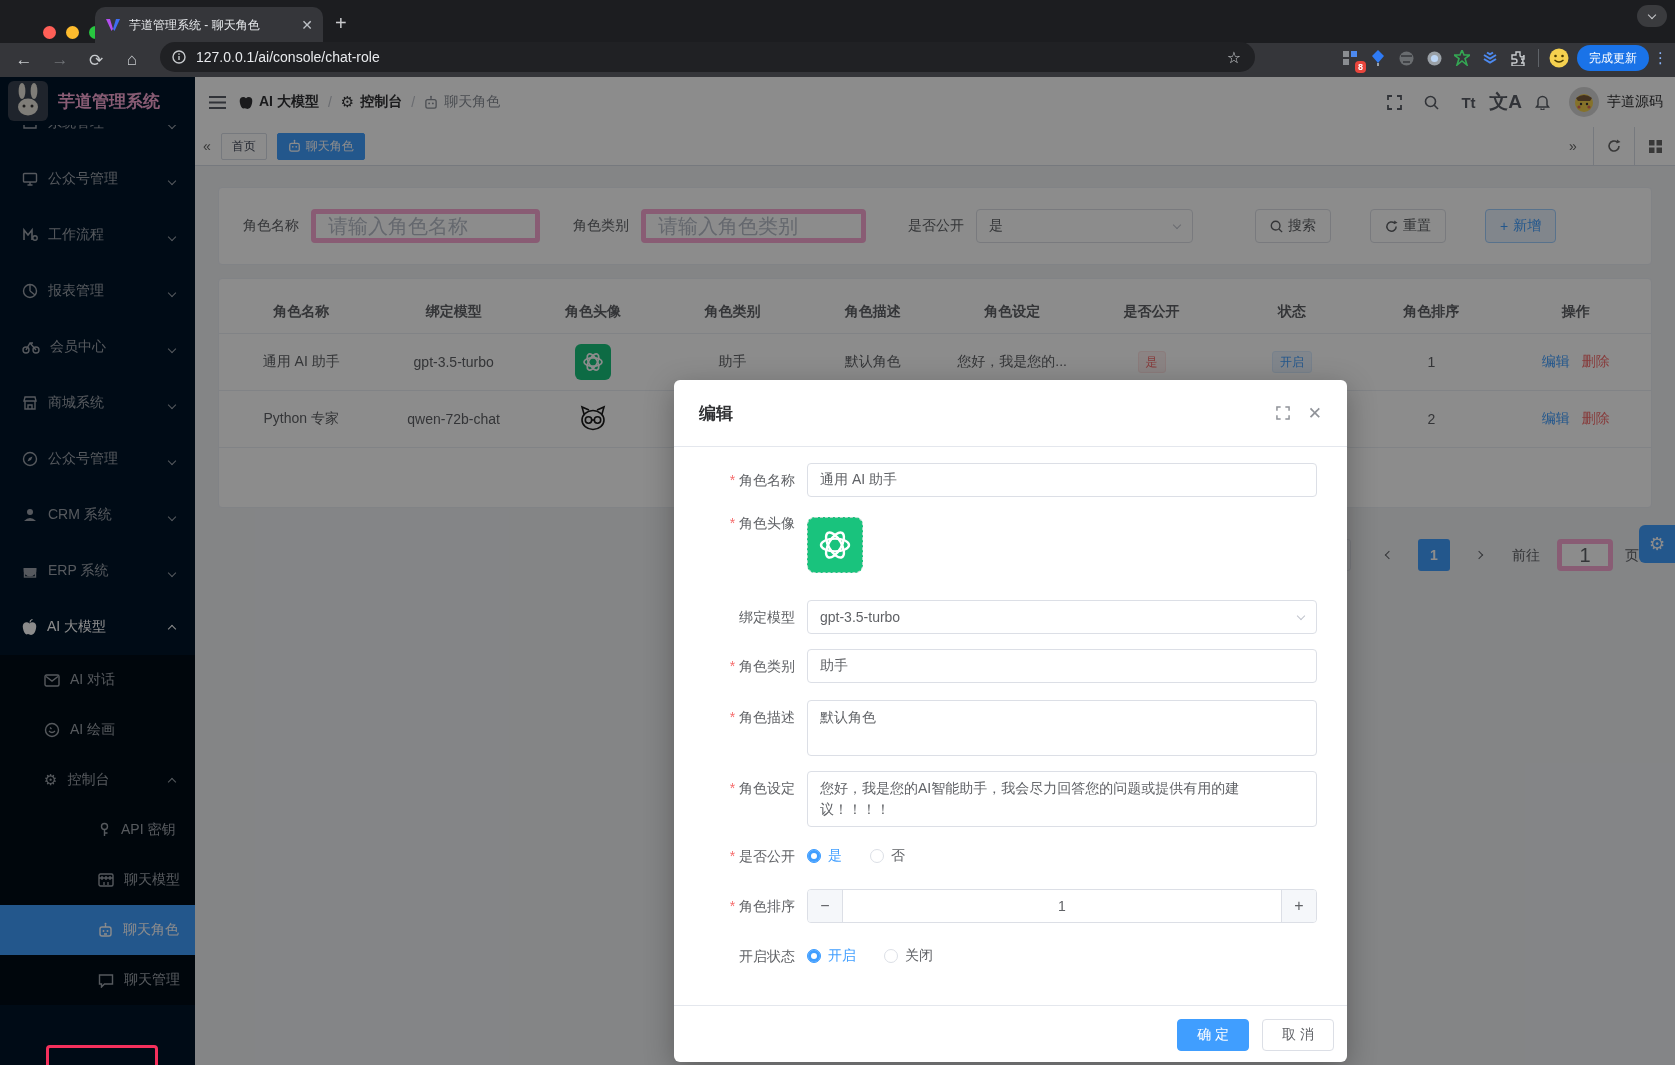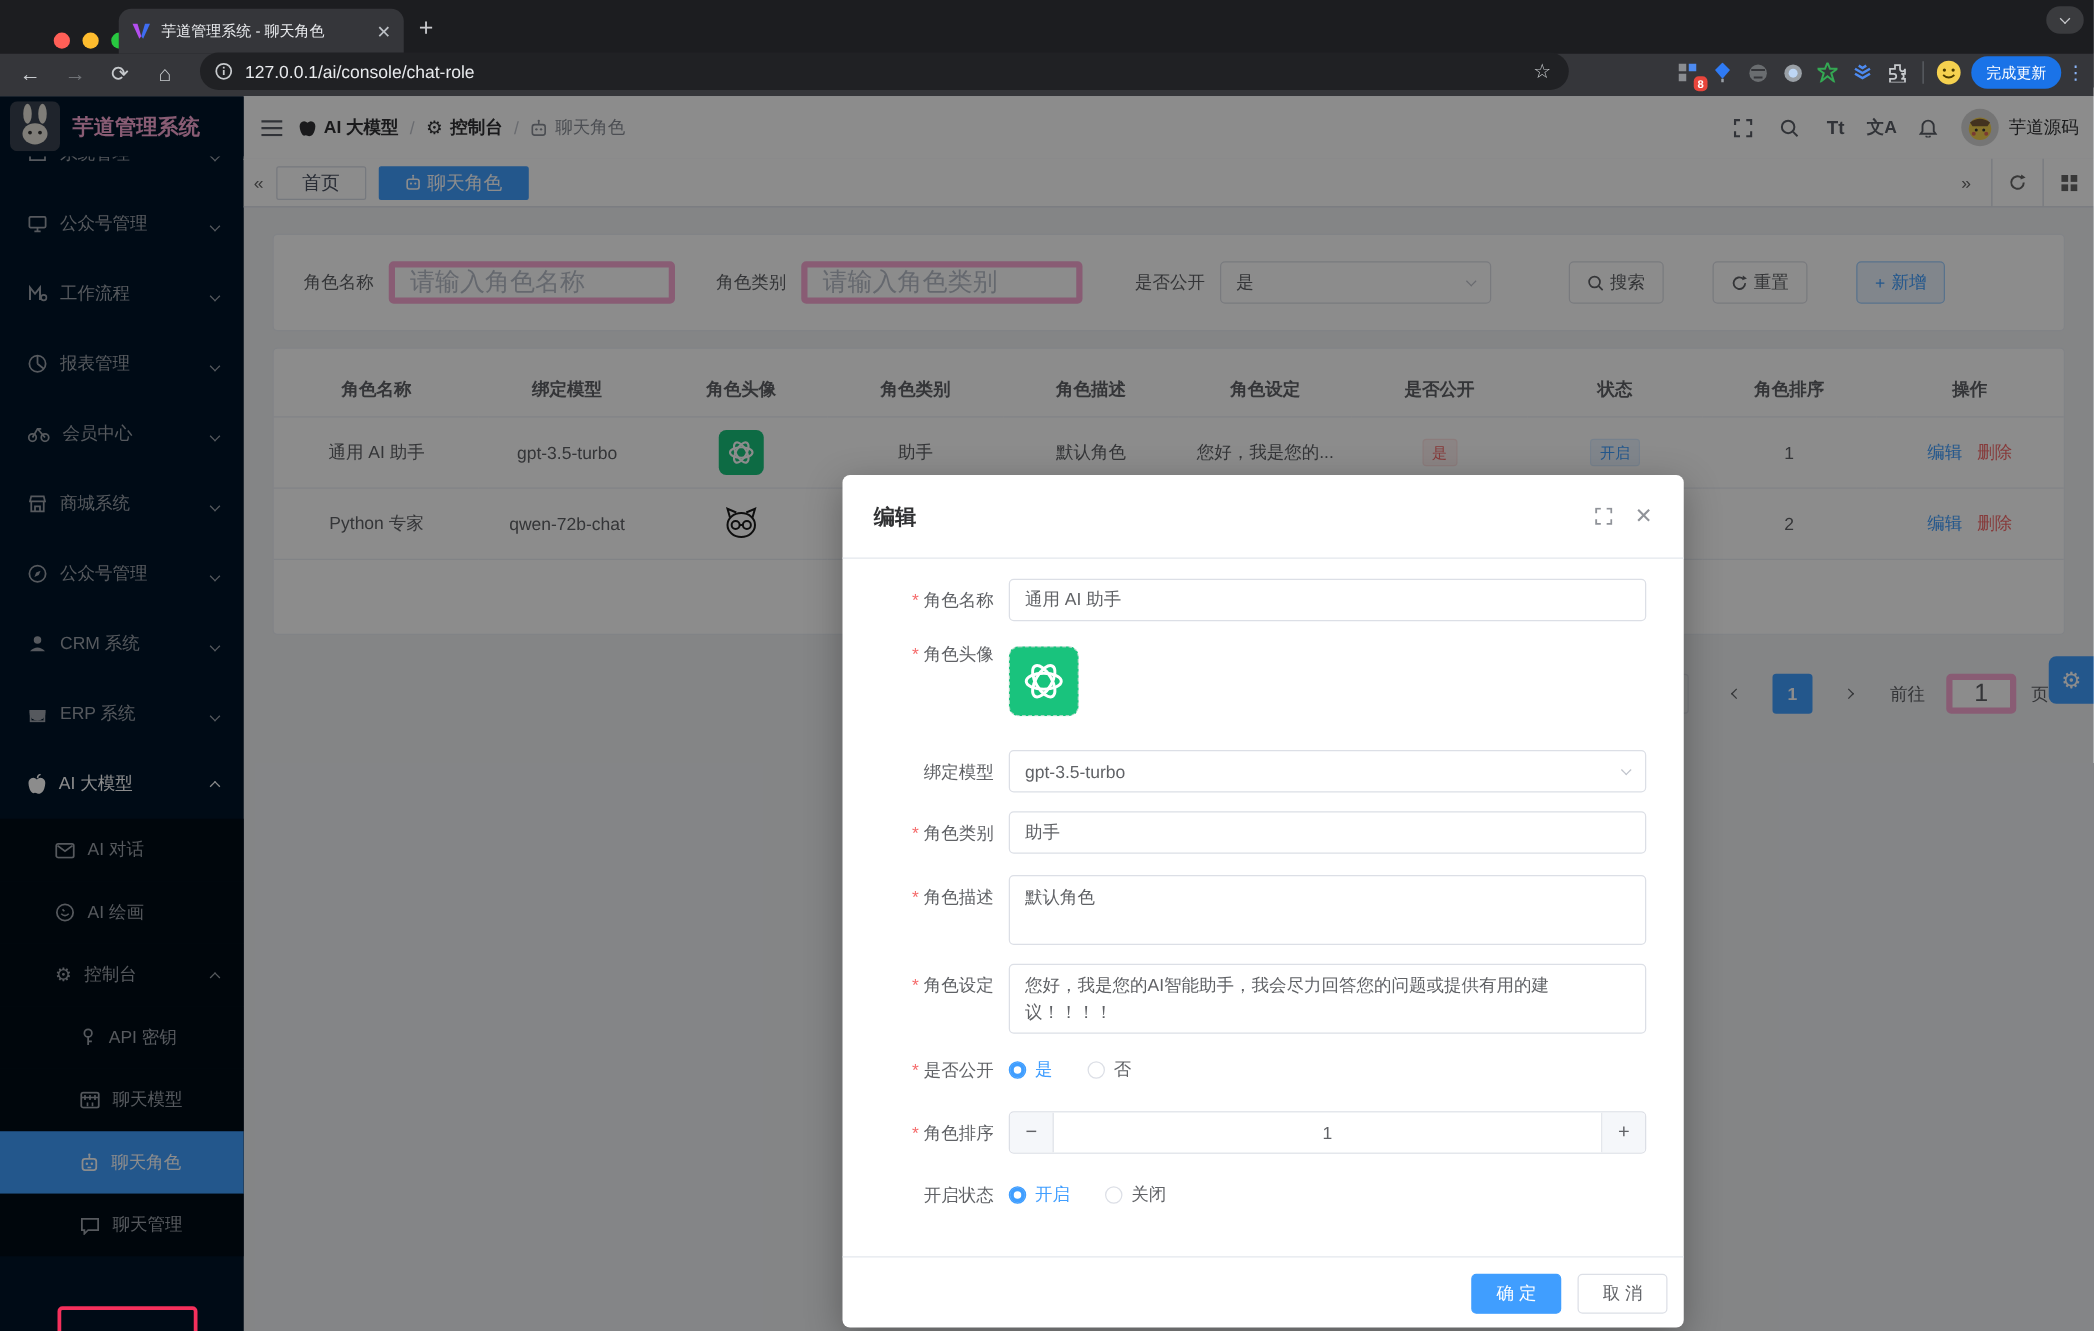--- a/index.html
+++ b/index.html
@@ -39,40 +39,40 @@
 
   
   .sidebar{position:absolute;top:0;left:0;width:195px;height:988px;background:#001529;overflow:hidden}
   .logo{position:absolute;top:0;left:0;right:0;height:48px;background:#001529;z-index:5;display:flex;align-items:center;padding-left:8px}
   .logo-title{color:#f9a8d4;font-size:17px;font-weight:bold;margin-left:10px;white-space:nowrap}
   .menu{position:absolute;top:48px;left:0;right:0;bottom:0;overflow:hidden}
   .mi{display:flex;align-items:center;height:56px;padding-left:22px;color:#9da3ab;box-sizing:border-box;cursor:pointer}
   .mi .lbl{margin-left:10px;flex:1}
   .mi .mchv{margin-right:20px;color:#9da3ab}
   .mi.lv2{height:50px;padding-left:44px;background:#000c17}
-  .mi.lv3{height:50px;padding-left:64px;background:#000c17}
+  .mi.lv3{height:50px;padding-left:98px;background:#000c17}
   .mi.bright{color:#fff}
   .mi.active{background:#409eff;color:#fff}
   .mi svg{flex:0 0 auto}
   .annot{position:absolute;left:46px;top:968px;width:112px;height:40px;border:3px solid #f5305c;border-radius:4px;z-index:60;box-sizing:border-box}
 
   
   .main{position:absolute;left:195px;top:0;width:1480px;height:988px}
   .navbar{position:absolute;top:0;left:0;right:0;height:50px;background:#fff;border-bottom:1px solid #eef0f3;display:flex;align-items:center}
   .crumb{display:flex;align-items:center;font-size:14px;font-weight:600;color:#303133}
   .crumb .sep{color:#c0c4cc;margin:0 9px;font-weight:400}
   .crumb .last{color:#8a8f97;font-weight:400}
   .nav-right{position:absolute;right:12px;top:0;height:50px;display:flex;align-items:center;color:#5a5e66}
   .nav-ic{width:37px;display:flex;justify-content:center;align-items:center;font-size:15px;font-weight:600}
   .avatar{width:30px;height:30px;border-radius:50%;background:#d6d6d6;overflow:hidden;display:flex;align-items:center;justify-content:center}
   .uname{margin-left:8px;font-size:14px;color:#303133}
 
   .tagsbar{position:absolute;top:50px;left:0;right:0;height:38px;background:#fff;border-bottom:1px solid #d8dce5;display:flex;align-items:center}
-  .tag{height:27px;line-height:25px;border:1px solid #d8dce5;background:#fff;color:#495060;font-size:15px;
-       padding:0 20px;margin-left:10px;display:flex;align-items:center;box-sizing:border-box;border-radius:2px}
+  .tag{height:27px;line-height:25px;border:1px solid #d8dce5;background:#fff;color:#495060;font-size:12px;
+       padding:0 10px;margin-left:10px;display:flex;align-items:center;box-sizing:border-box;border-radius:2px}
   .tag.active{background:#409eff;border-color:#409eff;color:#fff}
   .tag.active svg{margin-right:5px}
   .tags-right{position:absolute;right:0;top:0;height:38px;display:flex}
   .tr-ic{width:40px;height:38px;border-left:1px solid #d8dce5;display:flex;align-items:center;justify-content:center;color:#666}
 
   .card{position:absolute;left:23px;width:1434px;background:#fff;border:1px solid #ebeef5;border-radius:4px;box-sizing:border-box}
   .filter{top:110px;height:78px;display:flex;align-items:center}
   .f-lbl{color:#606266;margin-right:12px}
   .f-inp{height:34px;border:5px solid #f9a8d4;border-radius:4px;box-sizing:border-box;padding:0 12px;font-size:20px;color:#606266;outline:none;font-family:inherit}
   .f-inp::placeholder{color:#b8bec9}
@@ -405,21 +405,21 @@
               <path d="M1 5 V1 h4 M10 1 h4 v4 M14 10 v4 h-4 M5 14 H1 v-4" fill="none" stroke="#5a5e66" stroke-width="1.8"></path>
             </svg>
         </span>
         <span class="nav-ic">
           <svg width="15" height="15" viewBox="0 0 15 15">
               <circle cx="6.5" cy="6.5" r="5" fill="none" stroke="#5a5e66" stroke-width="1.6"></circle>
               <path d="M10.3 10.3 L14 14" stroke="#5a5e66" stroke-width="1.6"></path>
             </svg>
         </span>
         <span class="nav-ic">Tt</span>
-        <span class="nav-ic" style="font-size:14px">文A</span>
+        <span class="nav-ic" style="font-size:19px">文A</span>
         <span class="nav-ic">
           <svg width="15" height="16" viewBox="0 0 15 16">
               <path d="M3 11 V7 a4.5 4.5 0 0 1 9 0 v4 l1.5 2 h-12 z" fill="none" stroke="#5a5e66" stroke-width="1.5"></path>
               <path d="M6 14.5 a1.5 1.5 0 0 0 3 0" fill="none" stroke="#5a5e66" stroke-width="1.5"></path>
             </svg>
         </span>
         <span class="avatar" style="margin-left:8px">
           <svg width="26" height="26" viewBox="0 0 26 26">
               <circle cx="13" cy="14" r="9" fill="#f2cf4e"></circle>
               <path d="M5 9 q8 -6 16 0 l-2 3 h-12 z" fill="#7a5b3a"></path>

